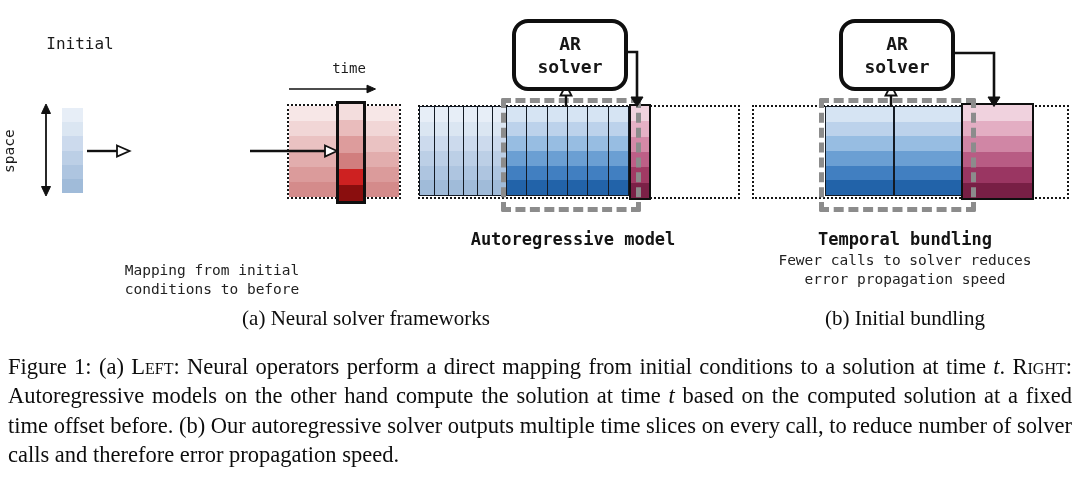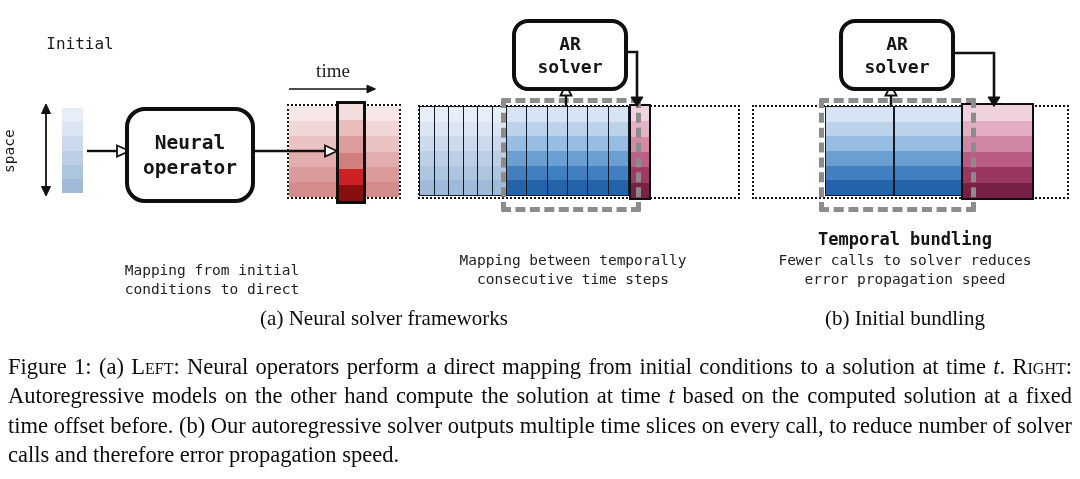--- a/index.html
+++ b/index.html
@@ -4,21 +4,21 @@
 <style>
   html,body{margin:0;padding:0;background:#ffffff;}
   .fig{position:relative;width:1080px;height:479px;background:#fff;overflow:hidden;
        font-family:"DejaVu Sans Mono",monospace;color:#161616;}
   .abs{position:absolute;}
   
   .mono-label{font-family:"DejaVu Sans Mono",monospace;color:#1c1c1c;}
   .ic-label{left:28px;top:33px;width:104px;text-align:center;font-size:16px;line-height:21px;}
   .space-label{left:0px;top:113px;height:76px;width:18px;display:flex;align-items:center;justify-content:center;
        writing-mode:vertical-rl;transform:rotate(180deg);font-size:14.5px;}
-  .time-label{left:300px;top:60px;width:66px;text-align:center;font-size:19px;font-family:Liberation Serif, serif;}
+  .time-label{left:316px;top:60px;width:66px;text-align:center;font-size:14px;}
   
   .opbox{background:#fff;border:4.5px solid #0f0f0f;border-radius:20px;display:flex;flex-direction:column;
        align-items:center;justify-content:center;font-weight:bold;text-align:center;z-index:6;}
   .neural-box{left:125px;top:107px;width:122px;height:88px;font-size:19.5px;line-height:25px;}
   .ar-box{width:108px;height:64px;border-radius:16px;font-size:18px;line-height:23px;top:19px;}
   .ar-box-mid{left:512px;}
   .ar-box-right{left:839px;}
   
   .vstack{display:flex;flex-direction:column;}
   .vstack>div{flex:1;}
@@ -48,21 +48,21 @@
   .pcap-desc{font-size:14.5px;line-height:19px;text-align:center;color:#222;}
   .cap-left-title{left:92px;top:229px;width:240px;}
   .cap-left-desc{left:92px;top:261px;width:240px;}
   .cap-mid-title{left:443px;top:229px;width:260px;}
   .cap-mid-desc{left:443px;top:251px;width:260px;}
   .cap-right-title{left:768px;top:229px;width:274px;}
   .cap-right-desc{left:768px;top:251px;width:274px;}
   
   .serif{font-family:"Liberation Serif",serif;color:#0d0d0d;}
   .subcap{font-size:21px;text-align:center;top:306px;}
-  .subcap-a{left:234px;width:300px;}
+  .subcap-a{left:216px;width:300px;}
   .subcap-b{left:775px;width:260px;}
   .figcap{left:8px;top:352px;width:1064px;font-size:22.5px;line-height:29.4px;text-align:justify;}
   .sc{font-variant:small-caps;}
   .it{font-style:italic;}
   .arrows{position:absolute;left:0;top:0;z-index:5;pointer-events:none;}
 </style>
 </head>
 <body>
 
 <div class="fig">
@@ -76,24 +76,20 @@
 
   <div class="abs vstack strip">
       <div style="background: rgb(231, 238, 247);"></div>
       <div style="background: rgb(219, 230, 242);"></div>
       <div style="background: rgb(204, 218, 237);"></div>
       <div style="background: rgb(188, 207, 230);"></div>
       <div style="background: rgb(174, 197, 224);"></div>
       <div style="background: rgb(160, 187, 217);"></div>
     </div>
 
-  <div class="abs opbox neural-box">
-    <div>Neural</div>
-    <div>operator</div>
-  </div>
 
   <div class="abs vstack dotbox left-out-box">
       <div style="background: rgb(247, 231, 231);"></div>
       <div style="background: rgb(241, 214, 214);"></div>
       <div style="background: rgb(234, 194, 194);"></div>
       <div style="background: rgb(226, 173, 173);"></div>
       <div style="background: rgb(219, 155, 155);"></div>
       <div style="background: rgb(212, 139, 139);"></div>
     </div>
   <div class="abs vstack left-out-col">
@@ -302,27 +298,24 @@
     </g>
 
     <g stroke="#111" fill="#111">
       <polyline points="947,53 994,53 994,97" fill="none" stroke-width="2.6"></polyline>
       <polygon points="988,97 1000,97 994,106.5"></polygon>
     </g>
   </svg>
 
   <div class="abs pcap-desc cap-left-desc">
     <div>Mapping from initial</div>
-    <div>conditions to direct</div>
-  </div>
-
-  <div class="abs pcap-desc cap-mid-desc">
-    <div>Mapping between temporally</div>
-    <div>consecutive time steps</div>
-  </div>
+    <div>conditions to before</div>
+  </div>
+
+  <div class="abs pcap-title cap-mid-title">Autoregressive model</div>
 
   <div class="abs pcap-desc cap-right-desc">
     <div>Fewer calls to solver reduces</div>
     <div>error propagation speed</div>
   </div>
   <div class="abs pcap-title cap-right-title">Temporal bundling</div>
 
   <div class="abs serif subcap subcap-a">(a) Neural solver frameworks</div>
   <div class="abs serif subcap subcap-b">(b) Initial bundling</div>
 

